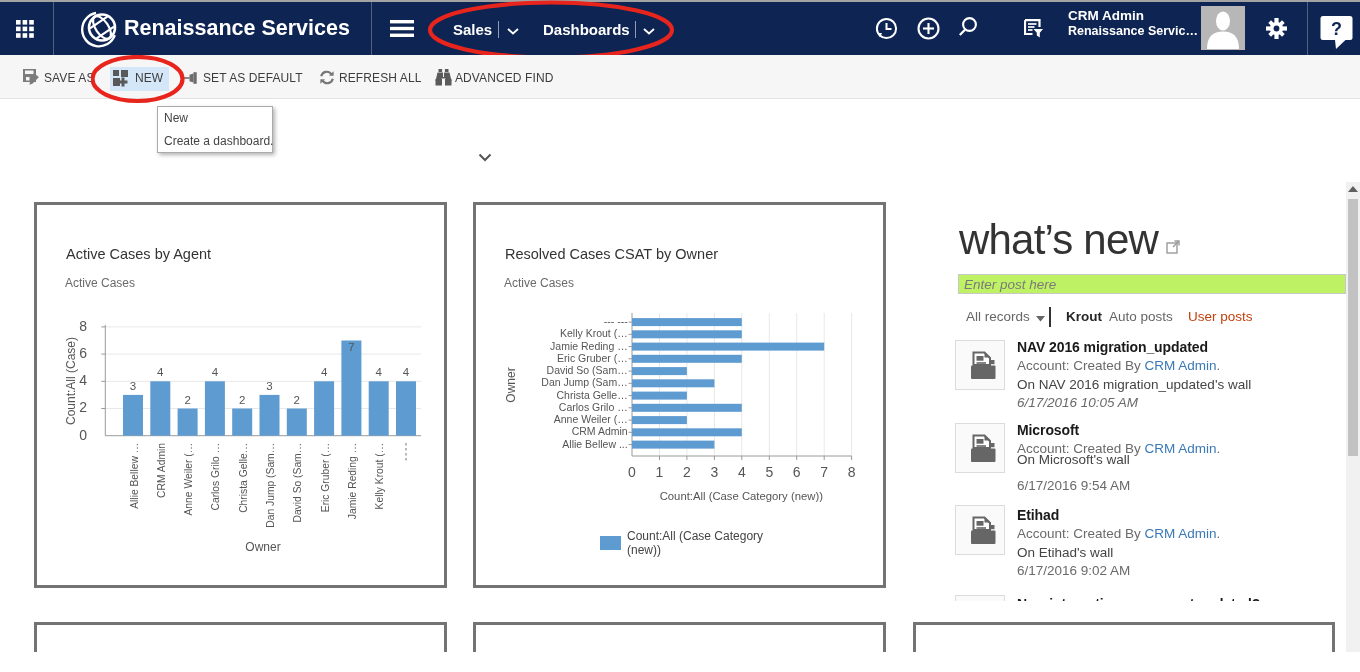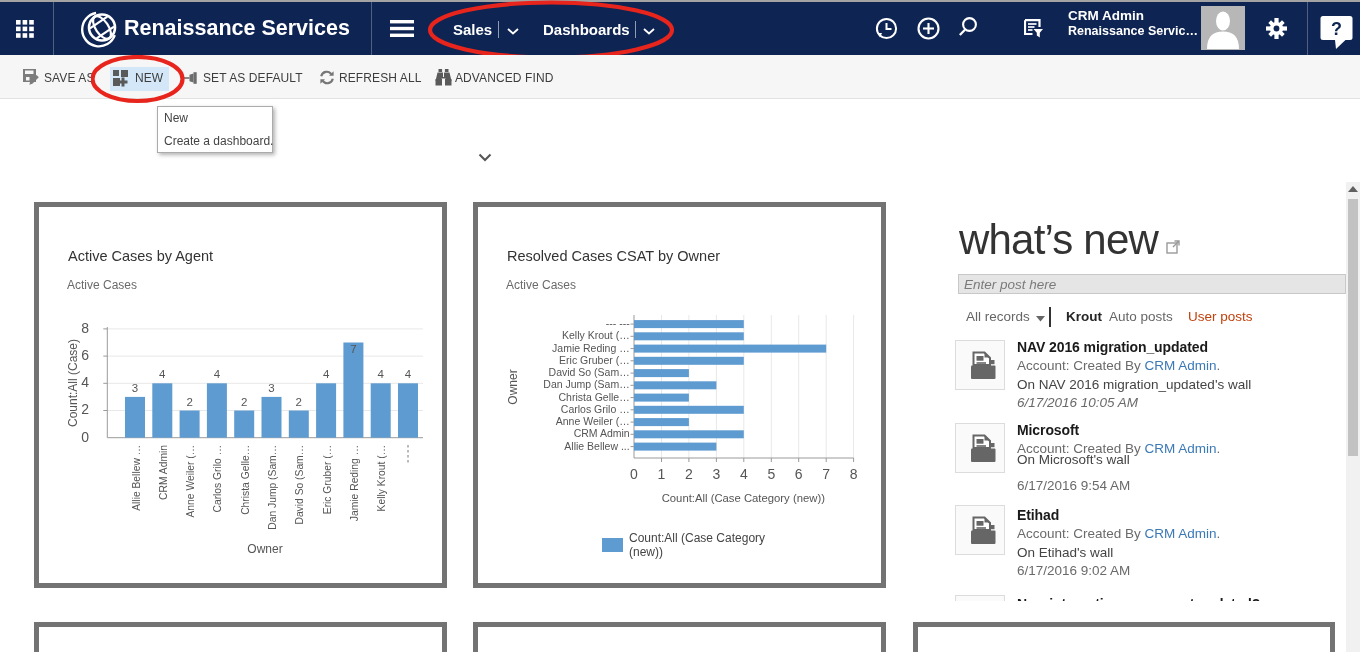--- a/index.html
+++ b/index.html
@@ -12,21 +12,21 @@
 #navbar { left:0; top:2px; width:1360px; height:53px; background:#0e2452; }
 .navdiv { top:2px; width:1px; height:53px; background:#51617f; }
 .navtxt { color:#fff; }
 
 #toolbar { left:0; top:55px; width:1360px; height:44px; background:#f6f6f6;
   border-bottom:1px solid #e2e2e2; }
 .tbtxt { font-size:12px; color:#3d3d3d; letter-spacing:0.1px; top:70.5px; }
 
 #title { left:22px; top:143px; font-size:29px; color:#4e4e4e; font-weight:400; letter-spacing:-0.75px; }
 
-.panel { border:5px solid #737373; background:#fff; }
+.panel { border:3px solid #737373; background:#fff; }
 
 .feedicon { width:50px; height:50px; border:1px solid #dcdcdc; background:#fafafa; }
 .ftitle { font-size:14px; font-weight:bold; color:#1a1a1a; letter-spacing:-0.1px; }
 .fgray  { font-size:13.5px; color:#6a6a6a; }
 .fdark  { font-size:13.5px; color:#444; }
 .flink  { color:#3b79b7; }
 </style>
 </head>
 <body>
 <div id="page">
@@ -348,21 +348,21 @@
   </div>
   <div class="abs panel" style="left:34px; top:622px; width:413px; height:60px;"></div>
   <div class="abs panel" style="left:473px; top:622px; width:413px; height:60px;"></div>
   <div class="abs panel" style="left:913px; top:622px; width:422px; height:60px;"></div>
 
   <div class="abs" style="left:959px; top:216px; font-size:42px; font-weight:300; color:#333; letter-spacing:-0.8px;">what’s new</div>
   <svg class="abs" style="left:1166px; top:240px;" width="14" height="14" fill="none" stroke="#9a9a9a">
     <rect x="1" y="3" width="10" height="10" stroke-width="1.4"></rect>
     <path d="M7,7 L12.5,1.5 M8.5,1 H13 V5.5" stroke-width="1.4"></path>
   </svg>
-  <div class="abs" style="left:958px; top:274px; width:388px; height:20px; border:1px solid #c8c8c8; background:#e5e5e5;">
+  <div class="abs" style="left:958px; top:274px; width:388px; height:20px; border:1px solid #c8c8c8; background:#bef264;">
     <div style="position:absolute; left:5px; top:2px; font-size:13.5px; font-style:italic; color:#7a7a7a;">Enter post here</div>
   </div>
   <div class="abs" style="left:966px; top:309px; font-size:13.5px; color:#666;">All records</div>
   <svg class="abs" style="left:1036px; top:316px;" width="9" height="6">
       <path d="M0,0 H9 L4.5,5.5 Z" fill="#666"></path>
     </svg>
   <div class="abs" style="left:1049px; top:307px; width:2px; height:20px; background:#333;"></div>
   <div class="abs" style="left:1066px; top:309px; font-size:13.5px; font-weight:bold; color:#262626;">Krout</div>
   <div class="abs" style="left:1109px; top:309px; font-size:13.5px; color:#666;">Auto posts</div>
   <div class="abs" style="left:1188px; top:309px; font-size:13.5px; color:#c2410c;">User posts</div>

